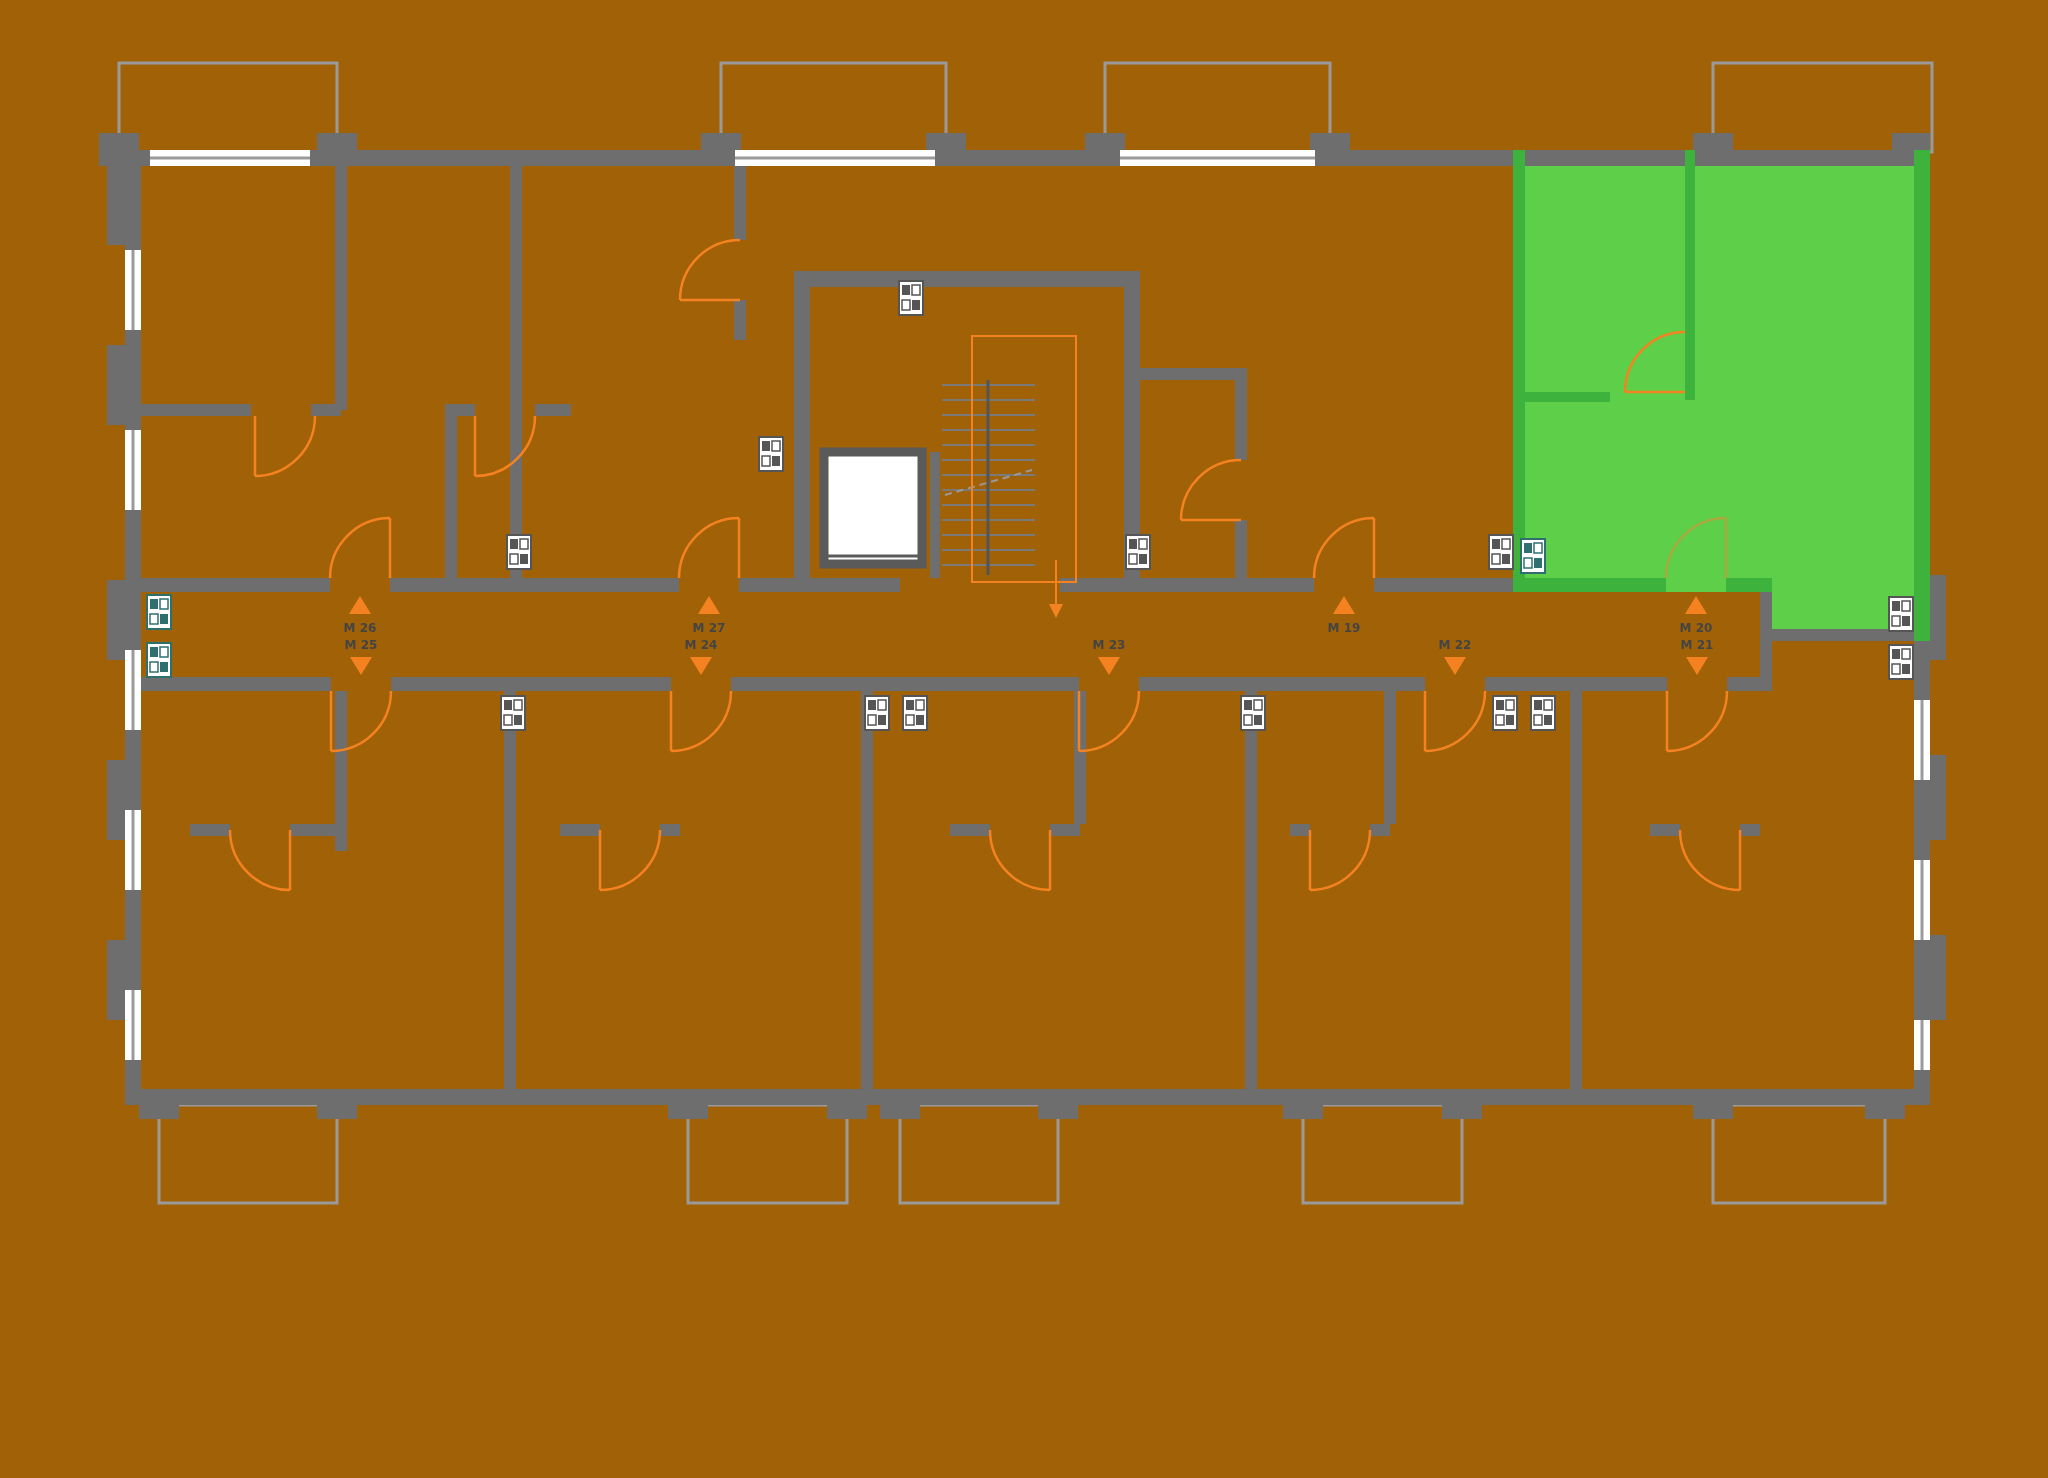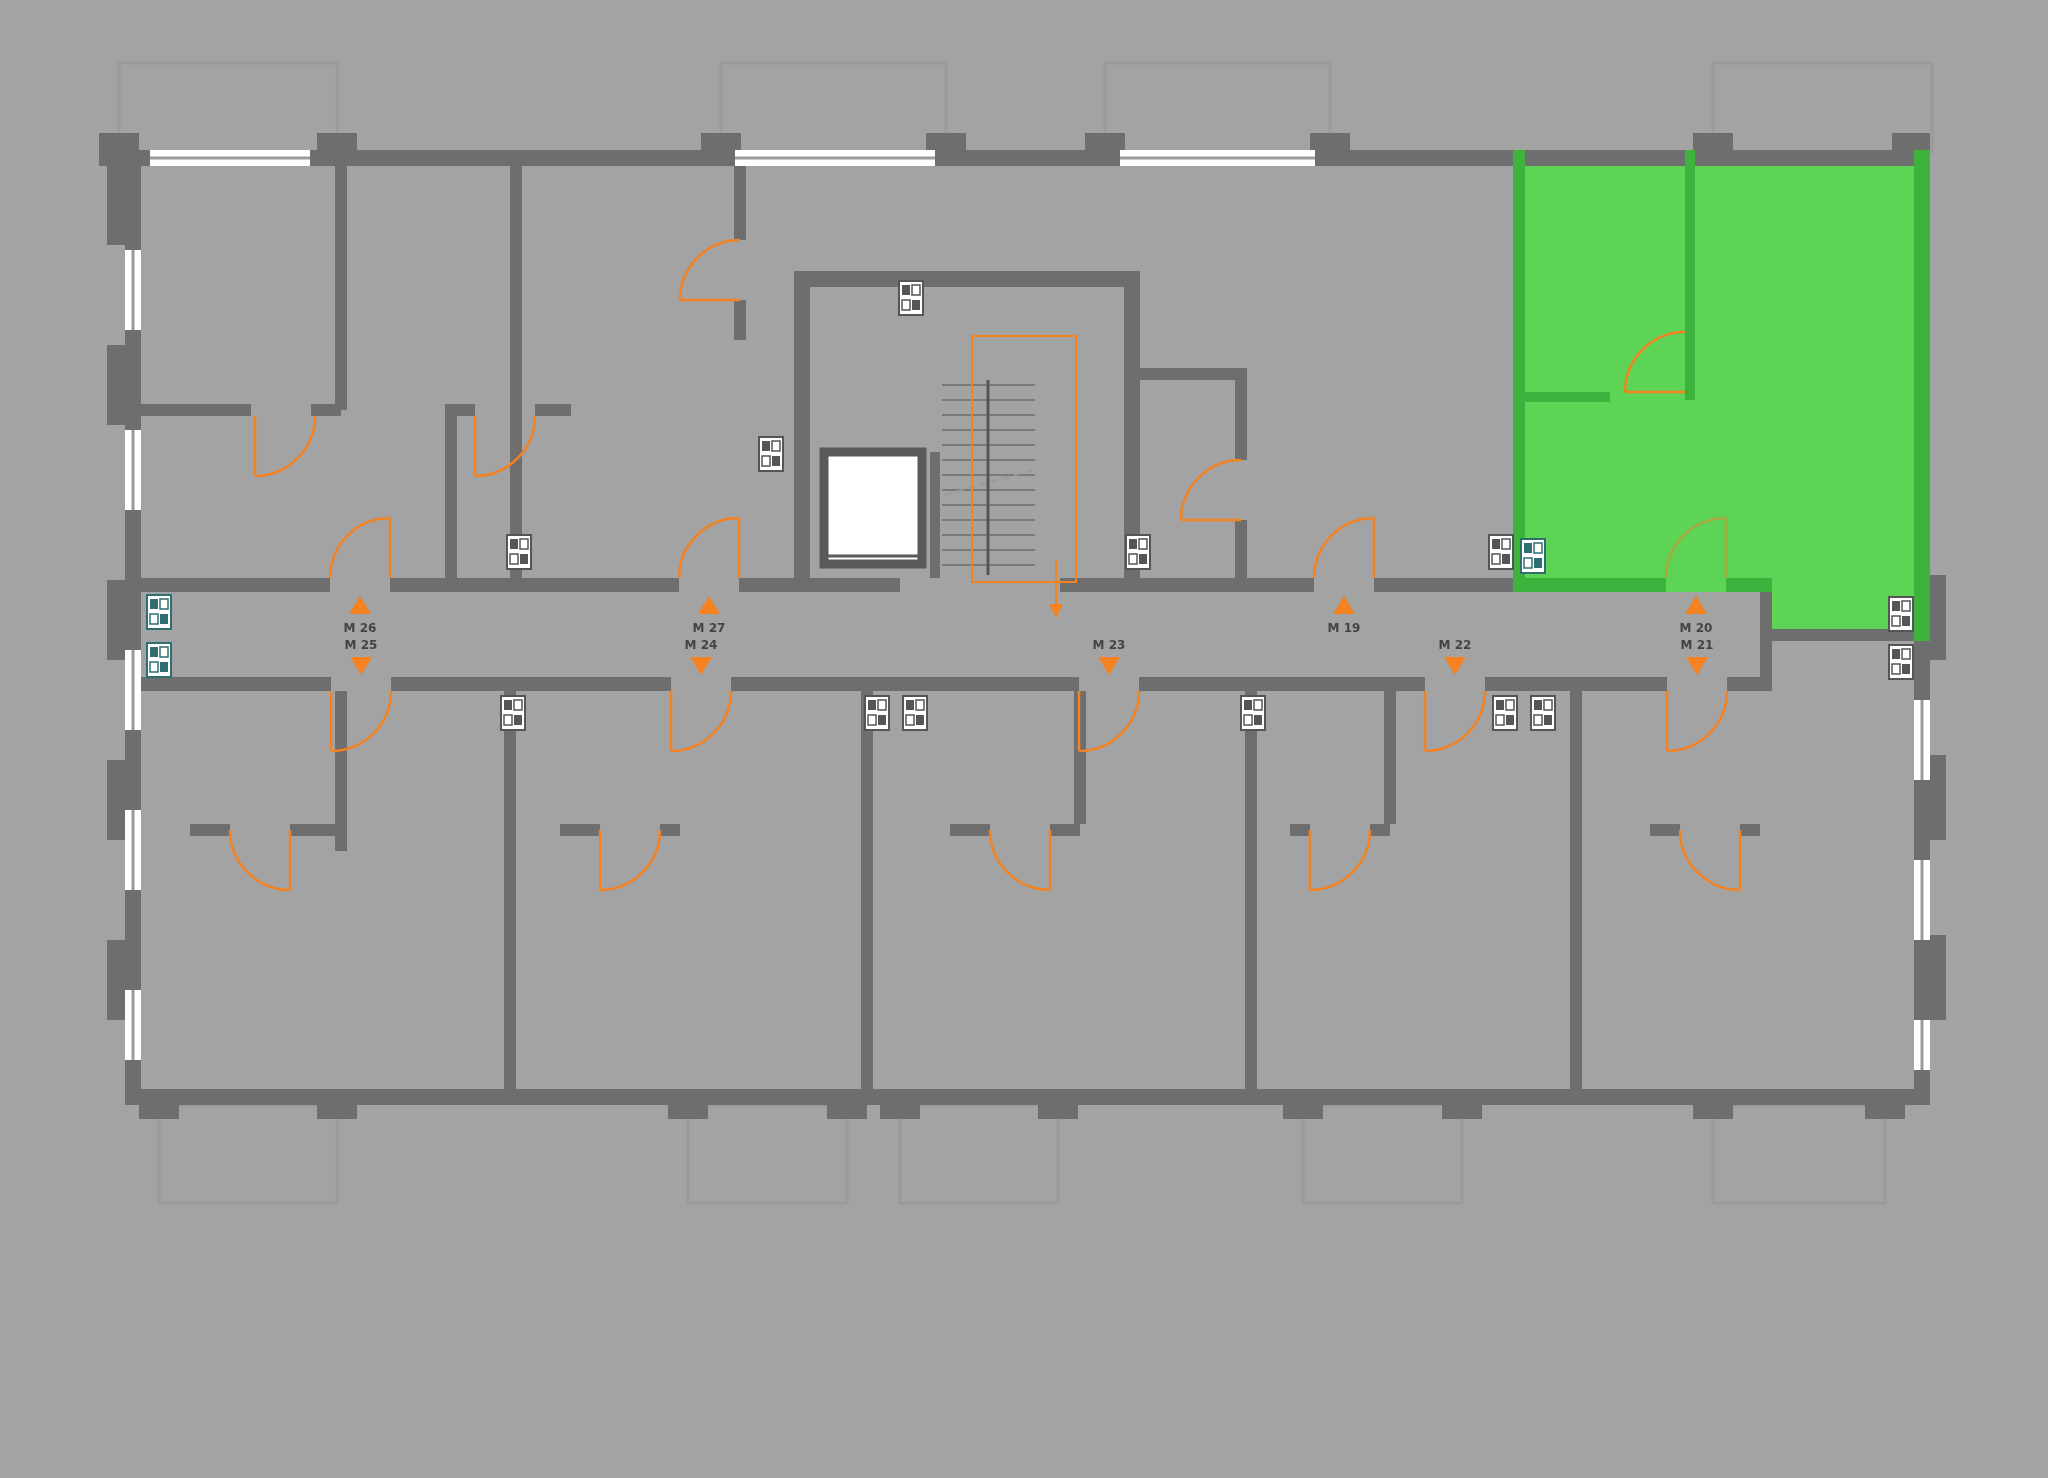--- a/index.html
+++ b/index.html
@@ -1,16 +1,16 @@
 <!DOCTYPE html>
 <html><head>
 <meta charset="utf-8">
 <style>
   html,body{margin:0;padding:0;background:#ffffff;}
-  #canvas{position:relative;width:2048px;height:1478px;background:#a3a3a3;overflow:hidden;}
+  #canvas{position:relative;width:2048px;height:1478px;background:#a16207;overflow:hidden;}
   svg{position:absolute;left:0;top:0;}
   .wall{fill:#6e6e6e;}
   .gwall{fill:#3db23d;}
   .balc{fill:none;stroke:#9a9a9a;stroke-width:3;}
   .win{stroke:#9a9a9a;stroke-width:3;}
   .winmask{fill:#ffffff;}
   .door{stroke:#f58220;stroke-width:2.5;fill:none;}
   .door-olive{stroke:#a9a93f;stroke-width:2.5;fill:none;}
   .tread{stroke:#7a7a7a;stroke-width:2;fill:none;}
   .stringer{stroke:#555555;stroke-width:3;}

